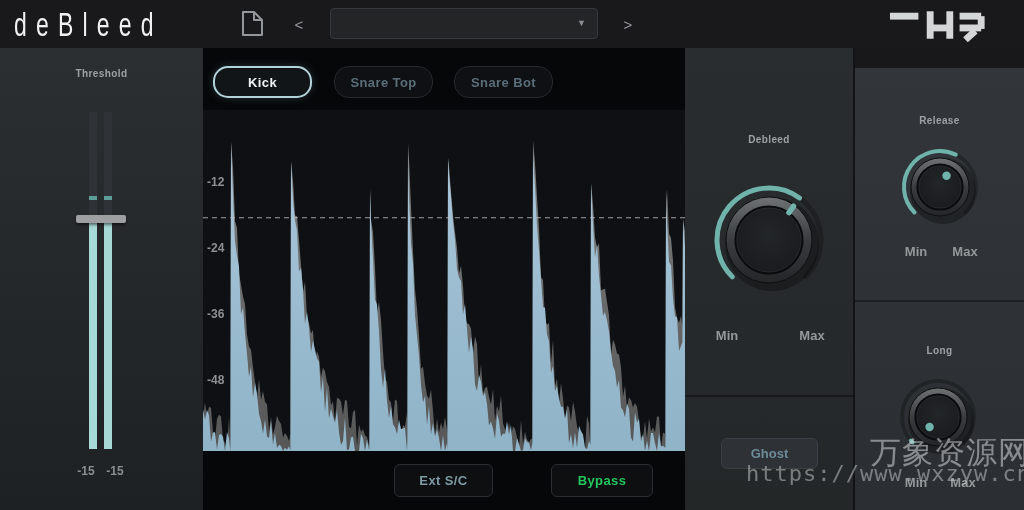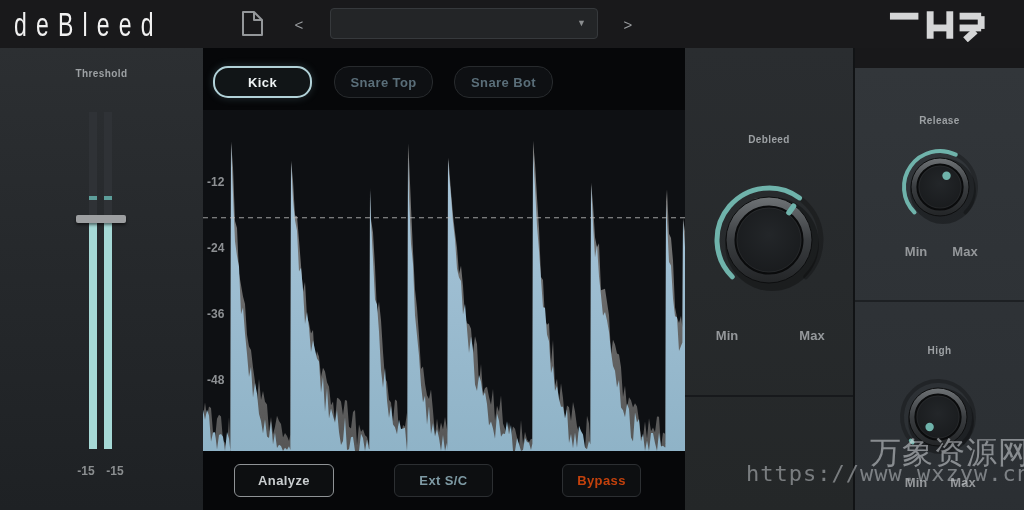--- a/index.html
+++ b/index.html
@@ -44,21 +44,21 @@
              justify-content:center; cursor:pointer; font-family:inherit; }
   .tab-btn.active { border:2px solid #b2d2d8; color:#eef3f4; background:#111517;
                     box-shadow:0 0 9px rgba(150,200,210,0.22); }
   #plot { position:absolute; left:0; top:62px; width:482px; height:341px; background:#0e1013; }
   #plot svg { display:block; }
   .ctl-btn { position:absolute; top:416px; height:33px; border-radius:6px; background:#0d0f11;
              border:1px solid #2c2f32; font-weight:bold; font-size:13px; letter-spacing:0.4px;
              display:flex; align-items:center; justify-content:center; cursor:pointer; font-family:inherit; }
   #btn-analyze { left:31px; width:100px; border:1.5px solid #8f9396; color:#c9cdcf; }
   #btn-extsc   { left:191px; width:99px; color:#7e9aa4; }
-  #btn-bypass  { left:359px; width:79px; color:#c2410c; }
+  #btn-bypass  { left:348px; width:102px; color:#22c55e; }
 
   
   #mid-panel { position:absolute; left:685px; top:48px; width:168px; height:462px;
                background:linear-gradient(#2a2d30,#242728); }
   .minmax { position:absolute; width:44px; text-align:center; color:#95989b; font-weight:bold; font-size:13px; }
   #mid-divider { position:absolute; left:0; top:347px; width:168px; height:2px; background:#17191c; }
   #btn-ghost { position:absolute; left:36px; top:390px; width:97px; height:31px; background:#2e3135;
                border:1px solid #3c4044; border-radius:6px; color:#6d8b98; font-weight:bold;
                font-size:13px; display:flex; align-items:center; justify-content:center;
                cursor:pointer; font-family:inherit; }
@@ -141,21 +141,20 @@
           <path d="M-36,341 L-36.0,333.5 L-35.6,334.7 L-35.0,47.8 L-34.0,70.0 L-32.0,87.5 L-30.0,115.3 L-28.0,131.4 L-26.0,160.3 L-24.0,173.2 L-22.0,196.4 L-20.0,218.2 L-18.0,226.4 L-16.0,216.4 L-14.0,238.9 L-12.0,245.0 L-10.0,247.8 L-8.0,259.7 L-6.0,278.5 L-4.0,283.9 L-2.0,273.2 L0.0,307.5 L2.0,292.4 L4.0,307.0 L6.0,296.5 L8.0,298.1 L10.0,321.9 L12.0,329.1 L14.0,308.8 L16.0,304.8 L18.0,306.6 L20.0,330.4 L22.0,332.7 L24.0,340.4 L26.0,306.9 L27.4,337.7 L28.0,31.3 L28.0,31.3 L30.0,57.7 L32.0,110.9 L34.0,118.1 L36.0,163.5 L38.0,175.1 L40.0,186.5 L42.0,194.0 L44.0,224.8 L46.0,236.5 L48.0,240.0 L50.0,257.4 L52.0,271.8 L54.0,290.7 L56.0,269.1 L58.0,289.9 L60.0,281.0 L62.0,291.7 L64.0,294.5 L66.0,321.7 L68.0,307.1 L70.0,324.4 L72.0,316.7 L74.0,305.8 L76.0,311.0 L78.0,313.9 L80.0,327.6 L82.0,323.0 L84.0,326.1 L86.0,330.9 L87.4,324.4 L88.0,50.5 L88.0,50.5 L90.0,70.9 L92.0,105.6 L94.0,106.2 L96.0,130.3 L98.0,155.3 L100.0,181.9 L102.0,172.1 L104.0,207.3 L106.0,213.1 L108.0,223.5 L110.0,219.9 L112.0,252.6 L114.0,241.3 L116.0,246.7 L118.0,266.9 L120.0,257.7 L122.0,261.6 L124.0,272.3 L126.0,276.8 L128.0,295.3 L130.0,291.5 L132.0,311.8 L134.0,287.8 L136.0,288.7 L138.0,291.5 L140.0,305.3 L142.0,289.9 L144.0,290.8 L146.0,316.7 L148.0,318.4 L150.0,301.9 L152.0,300.1 L154.0,335.3 L156.0,314.6 L158.0,321.7 L160.0,319.2 L162.0,325.3 L164.0,326.9 L166.0,335.2 L166.4,324.3 L167.0,78.0 L168.0,109.3 L170.0,122.4 L172.0,156.8 L174.0,203.2 L176.0,191.7 L178.0,210.2 L180.0,242.0 L182.0,268.4 L184.0,271.7 L186.0,289.8 L188.0,292.5 L190.0,311.7 L192.0,289.4 L194.0,290.9 L196.0,325.7 L198.0,325.7 L200.0,314.9 L202.0,316.8 L204.0,302.8 L204.4,317.7 L205.0,33.5 L206.0,49.0 L208.0,97.2 L210.0,141.5 L212.0,179.5 L214.0,198.1 L216.0,225.6 L218.0,258.9 L220.0,256.6 L222.0,273.7 L224.0,285.2 L226.0,288.9 L228.0,279.4 L230.0,301.1 L232.0,324.7 L234.0,308.7 L236.0,322.7 L238.0,312.4 L240.0,319.4 L242.0,306.9 L244.0,319.2 L244.4,324.0 L245.0,47.8 L246.0,55.8 L248.0,82.1 L250.0,104.9 L252.0,122.3 L254.0,137.8 L256.0,163.7 L258.0,155.7 L260.0,176.1 L262.0,207.2 L264.0,213.3 L266.0,214.2 L268.0,218.8 L270.0,243.2 L272.0,226.2 L274.0,234.3 L276.0,275.4 L278.0,254.0 L280.0,283.5 L282.0,278.0 L284.0,276.7 L286.0,287.1 L288.0,294.8 L290.0,278.9 L292.0,310.8 L294.0,295.8 L296.0,302.1 L298.0,285.4 L300.0,313.5 L302.0,318.9 L304.0,326.3 L306.0,312.3 L308.0,326.2 L310.0,316.4 L312.0,318.8 L314.0,327.4 L316.0,337.8 L318.0,309.9 L320.0,334.3 L322.0,321.7 L324.0,329.4 L326.0,332.3 L328.0,328.7 L329.4,329.3 L330.0,30.8 L330.0,30.8 L332.0,53.3 L334.0,87.6 L336.0,118.4 L338.0,167.0 L340.0,169.9 L342.0,210.7 L344.0,214.7 L346.0,213.0 L348.0,254.0 L350.0,229.9 L352.0,276.1 L354.0,268.8 L356.0,293.1 L358.0,273.3 L360.0,288.1 L362.0,310.4 L364.0,295.4 L366.0,297.3 L368.0,311.1 L370.0,292.0 L372.0,301.5 L374.0,316.4 L376.0,323.0 L378.0,324.8 L380.0,334.0 L382.0,339.9 L384.0,305.8 L386.0,313.6 L387.4,335.2 L388.0,72.5 L388.0,72.5 L390.0,94.4 L392.0,127.2 L394.0,137.3 L396.0,133.3 L398.0,180.2 L400.0,179.4 L402.0,178.8 L404.0,192.0 L406.0,205.2 L408.0,244.4 L410.0,229.8 L412.0,234.6 L414.0,243.5 L416.0,244.4 L418.0,257.3 L420.0,287.1 L422.0,275.8 L424.0,298.1 L426.0,287.3 L428.0,290.3 L430.0,297.6 L432.0,293.3 L434.0,296.6 L436.0,310.8 L438.0,326.5 L440.0,327.4 L442.0,311.5 L444.0,328.4 L446.0,308.2 L448.0,321.3 L450.0,317.6 L452.0,322.2 L454.0,306.6 L456.0,306.7 L458.0,337.6 L460.0,322.4 L462.0,323.7 L462.4,334.1 L463.0,91.8 L464.0,79.6 L466.0,123.7 L468.0,128.0 L470.0,150.6 L472.0,197.2 L474.0,207.5 L476.0,213.1 L478.0,205.8 L479.4,217.5 L480.0,108.3 L480.0,108.3 L482.0,121.2 L484.0,141.1 L484,341 Z" fill="url(#grayGrad)"></path>
           <path d="M-36,341 L-36.0,336.2 L-35.6,338.5 L-35.0,50.0 L-34.0,86.7 L-32.0,112.6 L-30.0,127.0 L-28.0,135.4 L-26.0,187.0 L-24.0,193.9 L-22.0,192.3 L-20.0,223.4 L-18.0,251.2 L-16.0,254.8 L-14.0,265.5 L-12.0,252.9 L-10.0,288.5 L-8.0,294.8 L-6.0,285.7 L-4.0,303.7 L-2.0,299.3 L0.0,299.6 L2.0,309.8 L4.0,299.7 L6.0,305.6 L8.0,331.8 L10.0,322.5 L12.0,322.2 L14.0,339.5 L16.0,324.9 L18.0,324.1 L20.0,326.8 L22.0,341.0 L24.0,322.0 L26.0,328.5 L27.4,341.0 L28.0,33.5 L28.0,33.5 L30.0,84.7 L32.0,131.4 L34.0,146.1 L36.0,156.7 L38.0,204.2 L40.0,197.5 L42.0,223.5 L44.0,243.9 L46.0,267.1 L48.0,257.0 L50.0,287.4 L52.0,272.9 L54.0,283.4 L56.0,304.1 L58.0,311.0 L60.0,323.6 L62.0,309.3 L64.0,326.4 L66.0,327.9 L68.0,311.1 L70.0,334.5 L72.0,322.8 L74.0,337.9 L76.0,334.7 L78.0,336.0 L80.0,341.0 L82.0,337.8 L84.0,339.8 L86.0,336.2 L87.4,340.0 L88.0,52.8 L88.0,52.8 L90.0,89.4 L92.0,110.3 L94.0,120.7 L96.0,161.6 L98.0,157.8 L100.0,179.7 L102.0,214.1 L104.0,202.1 L106.0,217.7 L108.0,241.9 L110.0,230.2 L112.0,239.8 L114.0,248.5 L116.0,251.6 L118.0,282.7 L120.0,267.1 L122.0,302.1 L124.0,277.9 L126.0,308.6 L128.0,298.4 L130.0,306.1 L132.0,312.8 L134.0,300.1 L136.0,322.1 L138.0,335.1 L140.0,331.1 L142.0,307.4 L144.0,340.0 L146.0,339.2 L148.0,327.2 L150.0,326.7 L152.0,341.0 L154.0,341.0 L156.0,341.0 L158.0,323.7 L160.0,327.9 L162.0,341.0 L164.0,329.4 L166.0,339.2 L166.4,339.0 L167.0,80.3 L168.0,111.8 L170.0,149.2 L172.0,189.6 L174.0,194.5 L176.0,221.7 L178.0,260.0 L180.0,277.8 L182.0,258.1 L184.0,290.6 L186.0,308.1 L188.0,295.7 L190.0,314.5 L192.0,317.3 L194.0,324.2 L196.0,309.6 L198.0,319.0 L200.0,318.4 L202.0,317.8 L204.0,341.0 L204.4,330.4 L205.0,47.3 L206.0,87.6 L208.0,133.8 L210.0,153.7 L212.0,205.3 L214.0,225.4 L216.0,245.4 L218.0,275.2 L220.0,292.4 L222.0,285.7 L224.0,314.8 L226.0,296.3 L228.0,324.0 L230.0,313.1 L232.0,326.6 L234.0,319.3 L236.0,328.1 L238.0,341.0 L240.0,325.0 L242.0,341.0 L244.0,332.8 L244.4,340.2 L245.0,50.0 L246.0,63.9 L248.0,86.3 L250.0,112.0 L252.0,129.3 L254.0,158.8 L256.0,167.6 L258.0,171.0 L260.0,204.5 L262.0,194.1 L264.0,219.1 L266.0,243.1 L268.0,226.4 L270.0,240.2 L272.0,274.6 L274.0,281.1 L276.0,264.9 L278.0,271.8 L280.0,286.1 L282.0,282.2 L284.0,294.1 L286.0,315.6 L288.0,311.5 L290.0,318.4 L292.0,328.8 L294.0,303.4 L296.0,310.8 L298.0,326.8 L300.0,323.4 L302.0,323.9 L304.0,311.3 L306.0,324.4 L308.0,315.0 L310.0,341.0 L312.0,341.0 L314.0,328.0 L316.0,334.0 L318.0,341.0 L320.0,340.0 L322.0,328.1 L324.0,332.1 L326.0,332.8 L328.0,340.0 L329.4,333.5 L330.0,44.5 L330.0,44.5 L332.0,76.5 L334.0,116.1 L336.0,140.5 L338.0,169.1 L340.0,197.3 L342.0,197.8 L344.0,224.6 L346.0,231.2 L348.0,263.0 L350.0,255.8 L352.0,281.0 L354.0,276.1 L356.0,288.9 L358.0,296.8 L360.0,296.8 L362.0,308.4 L364.0,299.2 L366.0,332.9 L368.0,324.1 L370.0,338.3 L372.0,322.6 L374.0,337.7 L376.0,315.8 L378.0,321.0 L380.0,324.5 L382.0,337.4 L384.0,339.3 L386.0,330.7 L387.4,334.5 L388.0,74.8 L388.0,74.8 L390.0,113.7 L392.0,147.6 L394.0,134.9 L396.0,166.2 L398.0,185.4 L400.0,205.8 L402.0,201.9 L404.0,210.6 L406.0,221.7 L408.0,241.7 L410.0,256.0 L412.0,260.7 L414.0,277.5 L416.0,269.9 L418.0,297.6 L420.0,300.2 L422.0,307.2 L424.0,293.4 L426.0,299.1 L428.0,327.4 L430.0,331.5 L432.0,302.5 L434.0,312.6 L436.0,309.1 L438.0,331.5 L440.0,323.7 L442.0,341.0 L444.0,330.6 L446.0,341.0 L448.0,323.0 L450.0,323.1 L452.0,332.9 L454.0,341.0 L456.0,322.4 L458.0,336.6 L460.0,335.8 L462.0,337.6 L462.4,337.2 L463.0,94.0 L464.0,111.6 L466.0,151.9 L468.0,155.6 L470.0,188.4 L472.0,206.3 L474.0,207.2 L476.0,240.9 L478.0,236.0 L479.4,232.6 L480.0,110.5 L480.0,110.5 L482.0,137.3 L484.0,155.3 L484,341 Z" fill="url(#blueGrad)"></path>
           <line x1="0" x2="482" y1="107.75" y2="107.75" stroke="#c2c2c2" stroke-width="1" stroke-dasharray="5 4" opacity="0.8"></line>
           <text x="4" y="76" fill="#8d9093" font-size="12" font-weight="bold" style="paint-order:stroke; stroke:#0e1013; stroke-width:3px;">-12</text>
           <text x="4" y="142" fill="#8d9093" font-size="12" font-weight="bold" style="paint-order:stroke; stroke:#0e1013; stroke-width:3px;">-24</text>
           <text x="4" y="208" fill="#8d9093" font-size="12" font-weight="bold" style="paint-order:stroke; stroke:#0e1013; stroke-width:3px;">-36</text>
           <text x="4" y="274" fill="#8d9093" font-size="12" font-weight="bold" style="paint-order:stroke; stroke:#0e1013; stroke-width:3px;">-48</text>
         </svg>
     </div>
 
-    <button class="ctl-btn" id="btn-analyze">Analyze</button>
     <button class="ctl-btn" id="btn-extsc">Ext S/C</button>
     <button class="ctl-btn" id="btn-bypass">Bypass</button>
   </div>
 
   <div id="mid-panel">
     <div class="panel-label" style="top:86px">Debleed</div>
     <svg class="knob-svg" id="knob-debleed" style="left:24px; top:132px" width="120" height="120" viewBox="0 0 120 120">
         <defs>
           <linearGradient id="ring-db" x1="0" y1="0" x2="0" y2="1">
        <stop offset="0" stop-color="#6e7275"></stop>
@@ -171,20 +170,21 @@
         <path d="M90.56,17.93 A52,52 0 0 1 96.77,96.77" fill="none" stroke="rgba(0,0,0,0.25)" stroke-width="5" stroke-linecap="round"></path>
         <path d="M23.23,96.77 A52,52 0 0 1 90.56,17.93" fill="none" stroke="#6fb3ab" stroke-width="5" stroke-linecap="round"></path>
         <circle cx="60" cy="60" r="43" fill="url(#ring-db)" stroke="#0d0e0f" stroke-width="1"></circle>
         <circle cx="60" cy="60" r="33.54" fill="url(#face-db)" stroke="#0a0b0c" stroke-width="2"></circle>
         <circle cx="60" cy="60" r="32.04" fill="none" stroke="rgba(255,255,255,0.05)" stroke-width="1"></circle>
         <line x1="79.96706502037532" y1="32.517692701083035" x2="84.51652287311906" y2="26.255901164620944" stroke="#6fb3ab" stroke-width="5.5" stroke-linecap="round"></line>
       </svg>
     <div class="minmax" style="left:20px;  top:280px">Min</div>
     <div class="minmax" style="left:105px; top:280px">Max</div>
     <div id="mid-divider"></div>
+    <button id="btn-ghost">Ghost</button>
   </div>
 
   <div id="v-divider"></div>
 
   <div id="right-panel">
     <div class="panel-label" style="top:47px">Release</div>
     <svg class="knob-svg" id="knob-release" style="left:40px; top:74px" width="90" height="90" viewBox="0 0 90 90">
         <defs>
           <linearGradient id="ring-rel" x1="0" y1="0" x2="0" y2="1">
        <stop offset="0" stop-color="#6e7275"></stop>
@@ -202,21 +202,21 @@
         <circle cx="45" cy="45" r="29" fill="url(#ring-rel)" stroke="#0d0e0f" stroke-width="1"></circle>
         <circle cx="45" cy="45" r="22.62" fill="url(#face-rel)" stroke="#0a0b0c" stroke-width="2"></circle>
         <circle cx="45" cy="45" r="21.12" fill="none" stroke="rgba(255,255,255,0.05)" stroke-width="1"></circle>
         <circle cx="51.525" cy="33.69836848061308" r="4.2" fill="#6fb3ab"></circle>
       </svg>
     <div class="minmax" style="left:39px; top:176px">Min</div>
     <div class="minmax" style="left:88px; top:176px">Max</div>
 
     <div id="right-divider"></div>
 
-    <div class="panel-label" style="top:277px">High</div>
+    <div class="panel-label" style="top:277px">Long</div>
     <svg class="knob-svg" id="knob-hold" style="left:38px; top:304px" width="90" height="90" viewBox="0 0 90 90">
         <defs>
           <linearGradient id="ring-hold" x1="0" y1="0" x2="0" y2="1">
        <stop offset="0" stop-color="#6e7275"></stop>
             <stop offset="0.5" stop-color="#3a3d40"></stop>
        <stop offset="1" stop-color="#232527"></stop>
           </linearGradient>
      <radialGradient id="face-hold" cx="0.5" cy="0.42" r="0.7">
        <stop offset="0" stop-color="#232629"></stop>
             <stop offset="1" stop-color="#17191b"></stop>

